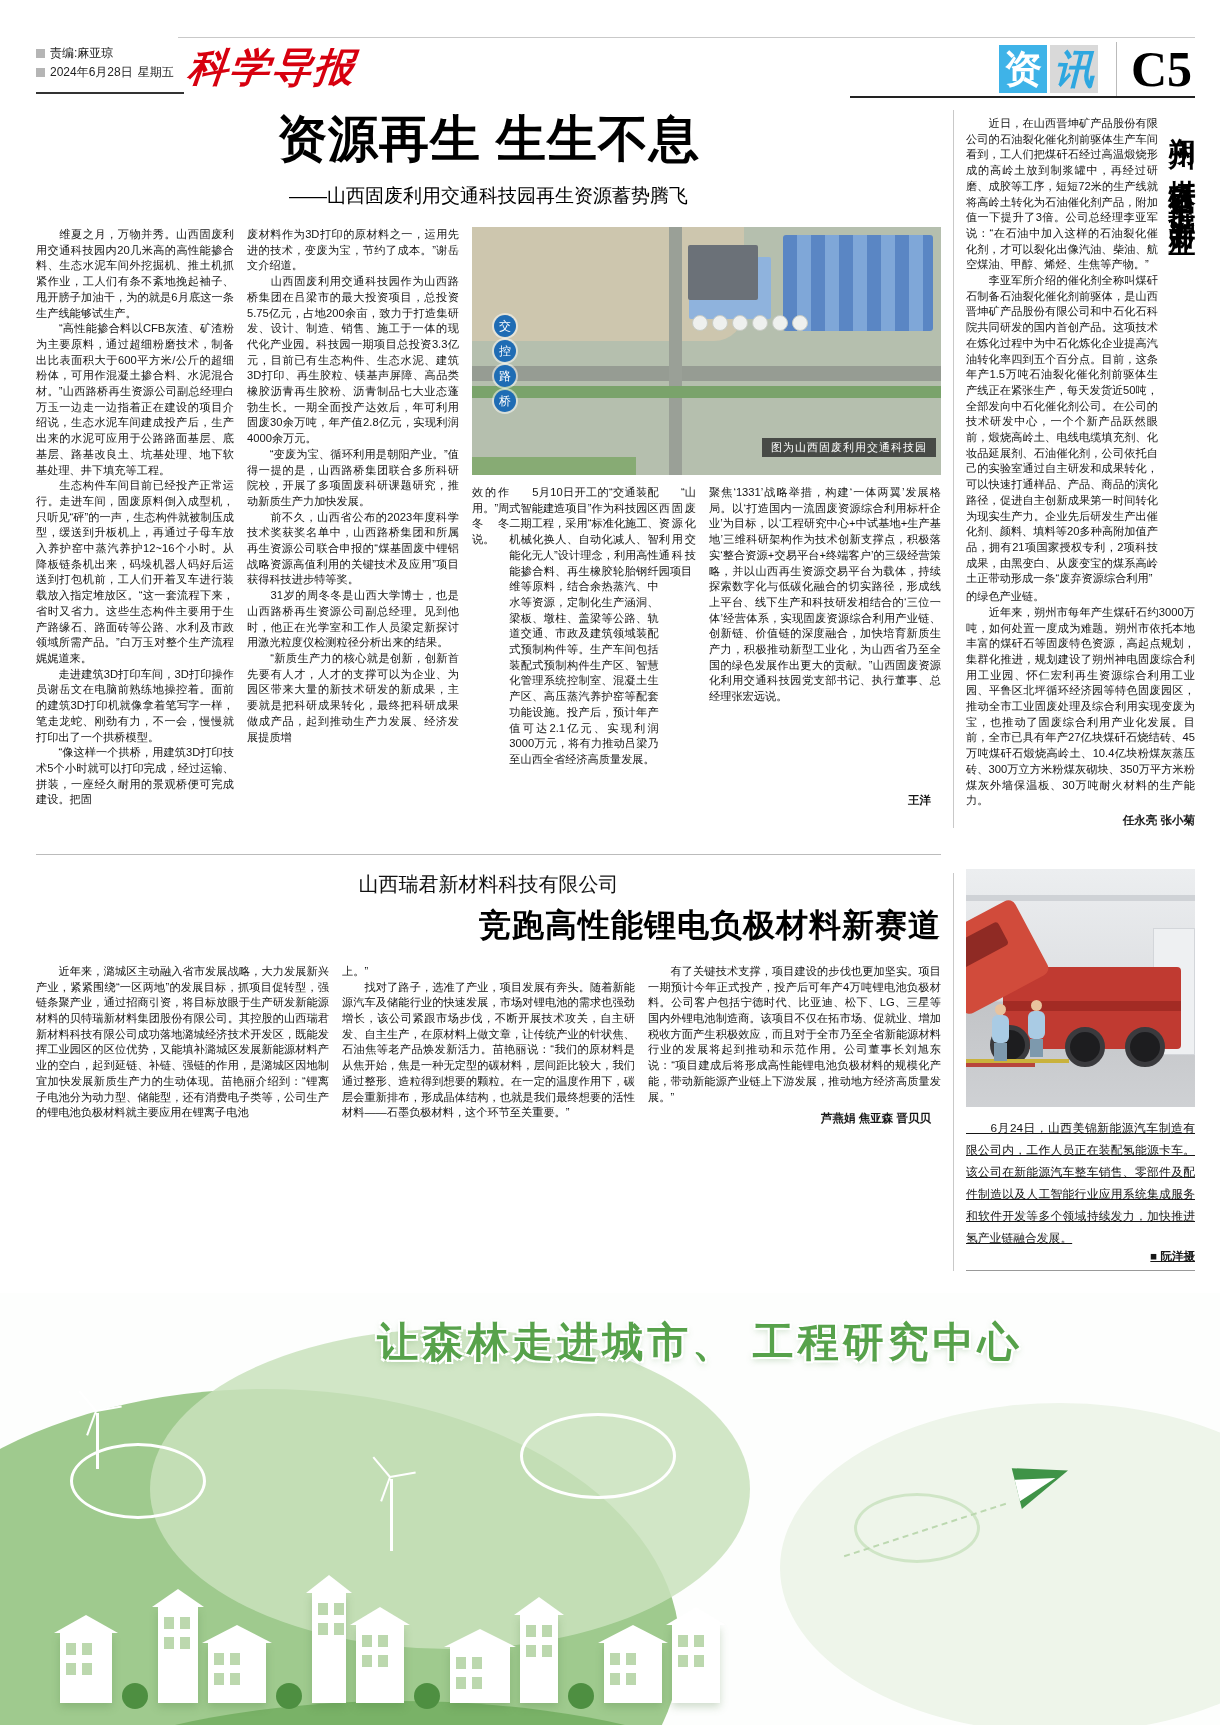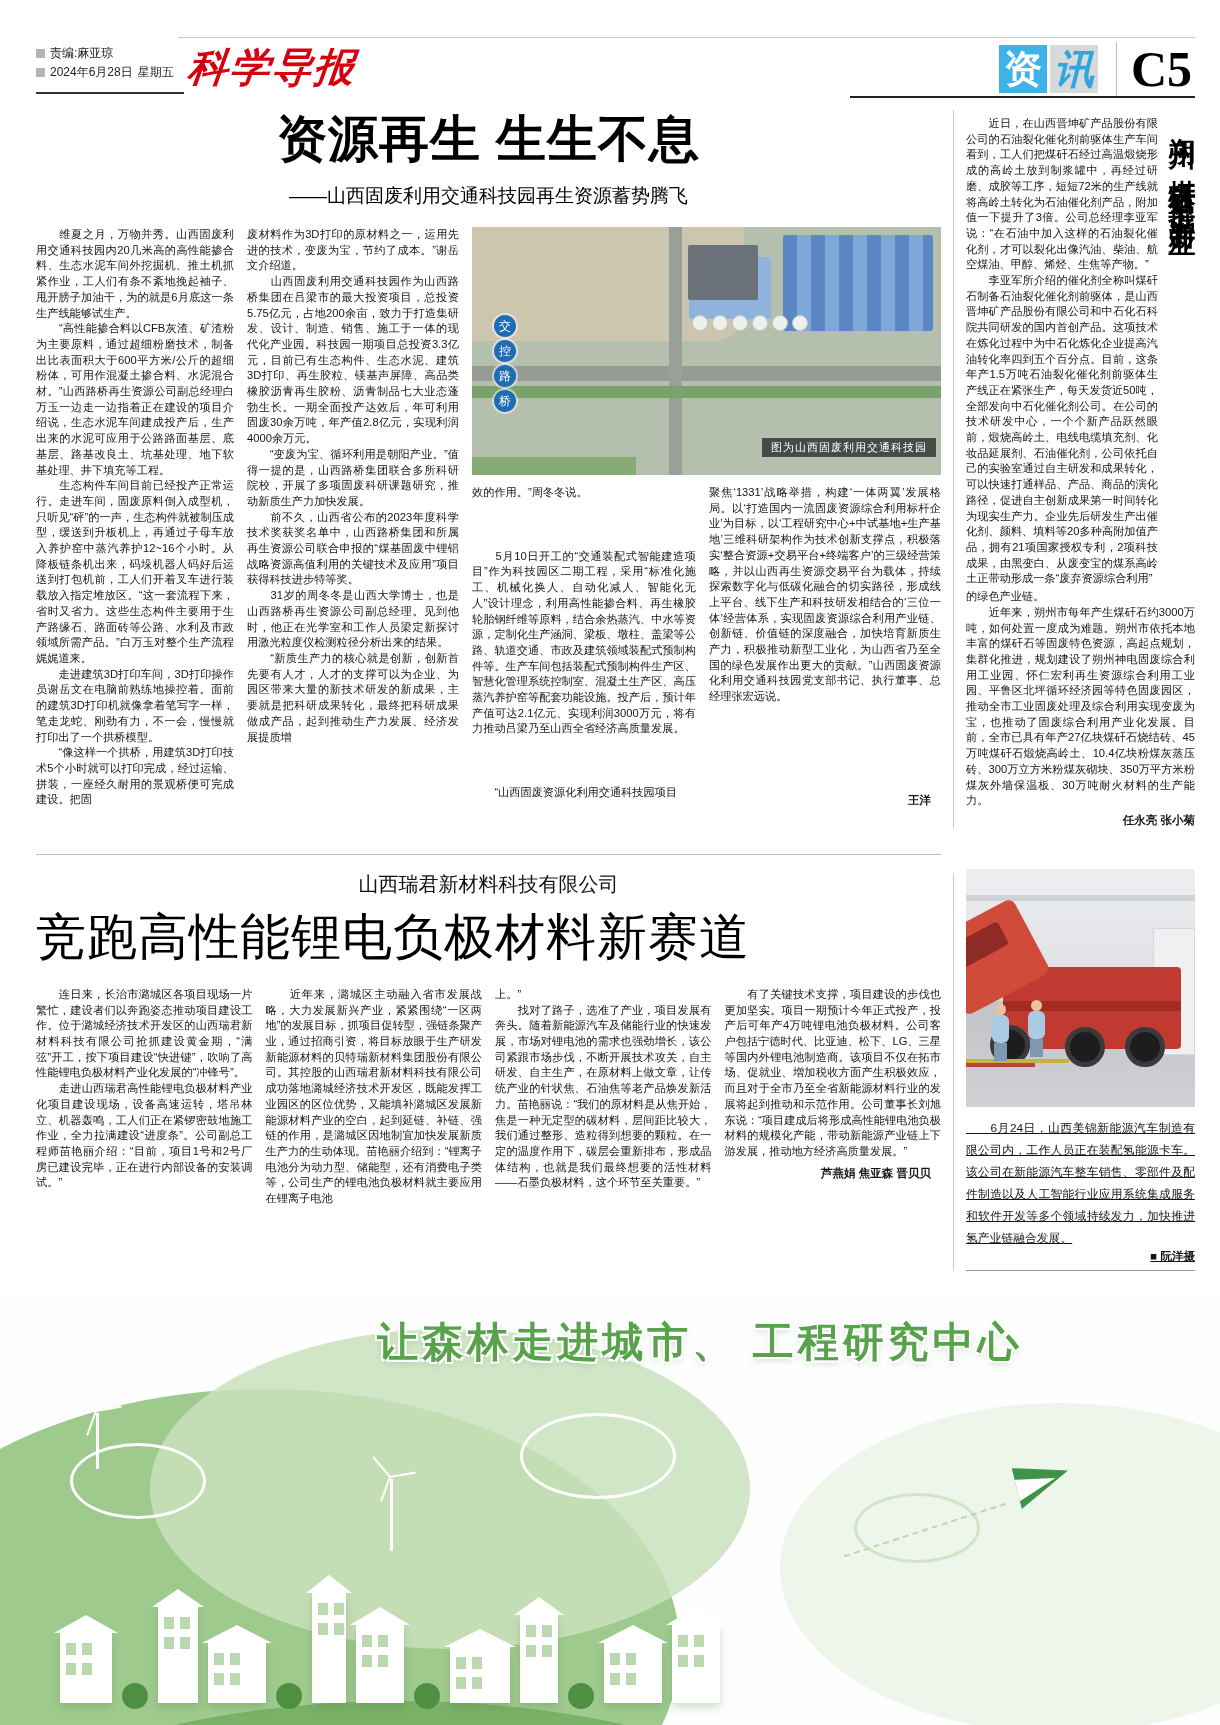--- a/index.html
+++ b/index.html
@@ -49,21 +49,21 @@
   .aer-blue2{position:absolute;right:170px;top:30px;width:82px;height:62px;background:#8fb3dd;border-radius:2px;}
   .aer-dark{position:absolute;left:46%;top:18px;width:70px;height:55px;background:#6b7178;border-radius:2px;}
   .aer-tanks{position:absolute;left:47%;top:88px;display:flex;gap:4px;}
   .aer-tanks i{width:14px;height:14px;border-radius:50%;background:#eef0ee;border:1px solid #c7cbc4;}
   .emblem{position:absolute;left:22px;top:88px;display:flex;flex-direction:column;gap:3px;}
   .emblem i{width:22px;height:22px;border-radius:50%;background:#1f6cb4;color:#fff;font-style:normal;
             font-size:12px;display:flex;align-items:center;justify-content:center;box-shadow:0 0 0 2px rgba(255,255,255,.5);}
   .aer-caption{position:absolute;right:5px;bottom:18px;background:rgba(35,35,35,.75);color:#fff;
                font-size:11px;padding:2px 9px;letter-spacing:1px;}
   .a1-under{display:flex;gap:13px;flex:1;}
-  .a1-c3{width:224px;flex:none;display:flex;flex-direction:column;gap:48px;}
+  .a1-c3{width:224px;flex:none;display:flex;flex-direction:row;}
   .a1-c4{flex:1;display:flex;flex-direction:column;}
   .a1-c4 .byline{margin-top:auto;}
 
   .vdiv{width:1px;background:#c9c9c9;margin:6px 12px 0 12px;flex:none;}
 
   
   .shuozhou{flex:1;padding-top:12px;}
   .sz-top{display:flex;}
   .sz-col{flex:1;}
   .sz-headline{writing-mode:vertical-rl;text-orientation:upright;font-size:27px;font-weight:900;color:#000;
@@ -71,21 +71,21 @@
   .sz-bottom{margin-top:2px;}
   .sz-byline{text-align:right;font-weight:bold;font-size:11.5px;padding-top:4px;}
 
   
   .mid-rule{margin:26px 0 12px 36px;width:905px;height:1px;background:#bbb;}
 
   
   .mid-section{display:flex;padding:0 25px 0 36px;}
   .article2{width:905px;flex:none;}
   .a2-kicker{text-align:center;font-size:20px;color:#111;margin:4px 0 6px 0;}
-  .a2-title{text-align:left;font-size:50px;font-weight:400;letter-spacing:1px;margin:0 0 16px 0;color:#000;}
+  .a2-title{text-align:right;font-size:32px;font-weight:700;letter-spacing:1px;margin:0 0 16px 0;color:#000;}
   .a2-body{display:flex;gap:13px;}
   .a2-body .col{flex:1;display:flex;flex-direction:column;}
   .truck-block{flex:1;padding-top:2px;text-decoration:underline;}
   .truck{position:relative;height:238px;background:linear-gradient(#eceef0 0%,#dcdee1 55%,#c2c4c7 56%,#cfd1d4 100%);overflow:hidden;}
   .t-beam{position:absolute;left:0;right:0;top:26px;height:6px;background:#cfd2d6;}
   .t-equip{position:absolute;right:0;bottom:52px;width:40px;height:125px;background:#eef0f2;border:1px solid #d3d6da;}
   .t-body{position:absolute;right:14px;bottom:58px;width:178px;height:82px;background:#c03a31;border-radius:4px;}
   .t-stripe{position:absolute;right:14px;bottom:96px;width:178px;height:10px;background:#a32b24;}
   .t-cab{position:absolute;right:158px;bottom:108px;width:96px;height:84px;background:#d14b3b;border-radius:8px;transform:rotate(-28deg);}
   .t-cab i{position:absolute;left:12px;top:14px;width:60px;height:26px;background:#8f2a24;border-radius:4px;}
@@ -249,24 +249,20 @@
   </div>
 
   <div class="mid-rule"></div>
 
   <div class="mid-section">
     <div class="article2">
       <div class="a2-kicker">山西瑞君新材料科技有限公司</div>
       <div class="a2-title">竞跑高性能锂电负极材料新赛道</div>
       <div class="a2-body">
         <div class="col news">
-            <p>　　连日来，长治市潞城区各项目现场一片繁忙，建设者们以奔跑姿态推动项目建设工作。位于潞城经济技术开发区的山西瑞君新材料科技有限公司抢抓建设黄金期，“满弦”开工，按下项目建设“快进键”，吹响了高性能锂电负极材料产业化发展的“冲锋号”。</p>
-            <p>　　走进山西瑞君高性能锂电负极材料产业化项目建设现场，设备高速运转，塔吊林立、机器轰鸣，工人们正在紧锣密鼓地施工作业，全力拉满建设“进度条”。公司副总工程师苗艳丽介绍：“目前，项目1号和2号厂房已建设完毕，正在进行内部设备的安装调试。”</p>
-          </div>
-        <div class="col news">
             <p>　　近年来，潞城区主动融入省市发展战略，大力发展新兴产业，紧紧围绕“一区两地”的发展目标，抓项目促转型，强链条聚产业，通过招商引资，将目标放眼于生产研发新能源材料的贝特瑞新材料集团股份有限公司。其控股的山西瑞君新材料科技有限公司成功落地潞城经济技术开发区，既能发挥工业园区的区位优势，又能填补潞城区发展新能源材料产业的空白，起到延链、补链、强链的作用，是潞城区因地制宜加快发展新质生产力的生动体现。苗艳丽介绍到：“锂离子电池分为动力型、储能型，还有消费电子类等，公司生产的锂电池负极材料就主要应用在锂离子电池</p>
           </div>
         <div class="col news">
             <p>上。”</p>
             <p>　　找对了路子，选准了产业，项目发展有奔头。随着新能源汽车及储能行业的快速发展，市场对锂电池的需求也强劲增长，该公司紧跟市场步伐，不断开展技术攻关，自主研发、自主生产，在原材料上做文章，让传统产业的针状焦、石油焦等老产品焕发新活力。苗艳丽说：“我们的原材料是从焦开始，焦是一种无定型的碳材料，层间距比较大，我们通过整形、造粒得到想要的颗粒。在一定的温度作用下，碳层会重新排布，形成晶体结构，也就是我们最终想要的活性材料——石墨负极材料，这个环节至关重要。”</p>
           </div>
         <div class="col">
           <div class="news">
               <p>　　有了关键技术支撑，项目建设的步伐也更加坚实。项目一期预计今年正式投产，投产后可年产4万吨锂电池负极材料。公司客户包括宁德时代、比亚迪、松下、LG、三星等国内外锂电池制造商。该项目不仅在拓市场、促就业、增加税收方面产生积极效应，而且对于全市乃至全省新能源材料行业的发展将起到推动和示范作用。公司董事长刘旭东说：“项目建成后将形成高性能锂电池负极材料的规模化产能，带动新能源产业链上下游发展，推动地方经济高质量发展。”</p>
             </div>

